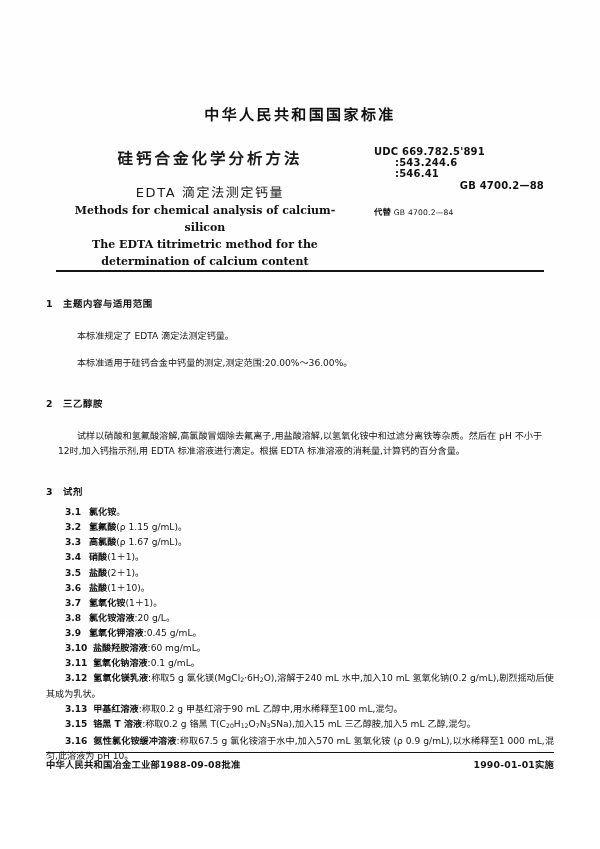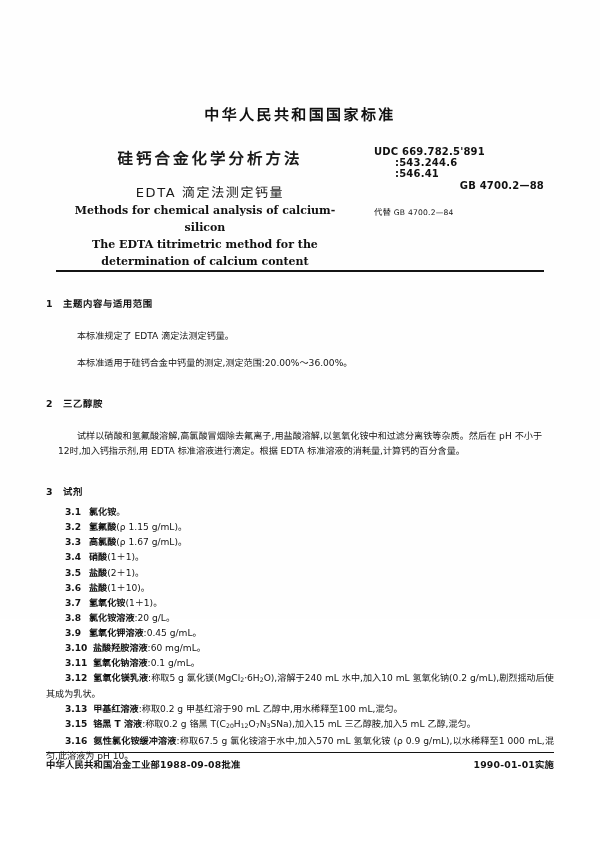--- a/index.html
+++ b/index.html
@@ -81,21 +81,21 @@
 
   .replaces {
     position: absolute;
     left: 374px;
     top: 205px;
     font-size: 7.6px;
     color: #111;
     letter-spacing: 0.2px;
     white-space: nowrap;
   }
-  .replaces .rep-label { font-weight: normal; font-size: 8.4px; }
+  .replaces .rep-label { font-weight: bold; font-size: 8.4px; }
 
   
   .en-title {
     position: absolute;
     left: 55px;
     top: 202px;
     width: 300px;
     text-align: center;
     font-family: "DejaVu Serif", "Liberation Serif", serif;
     font-size: 11px;

